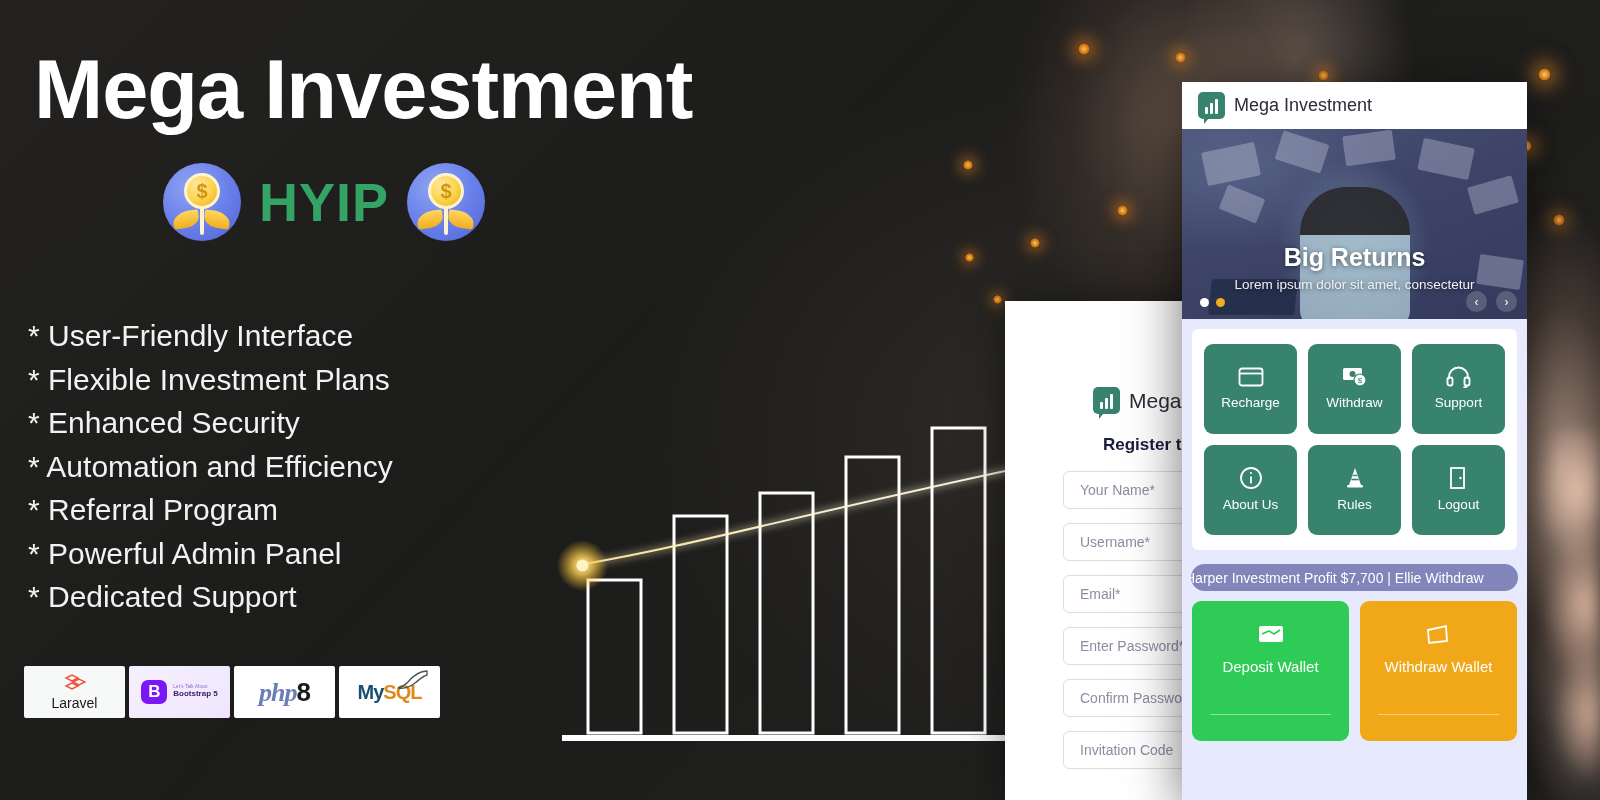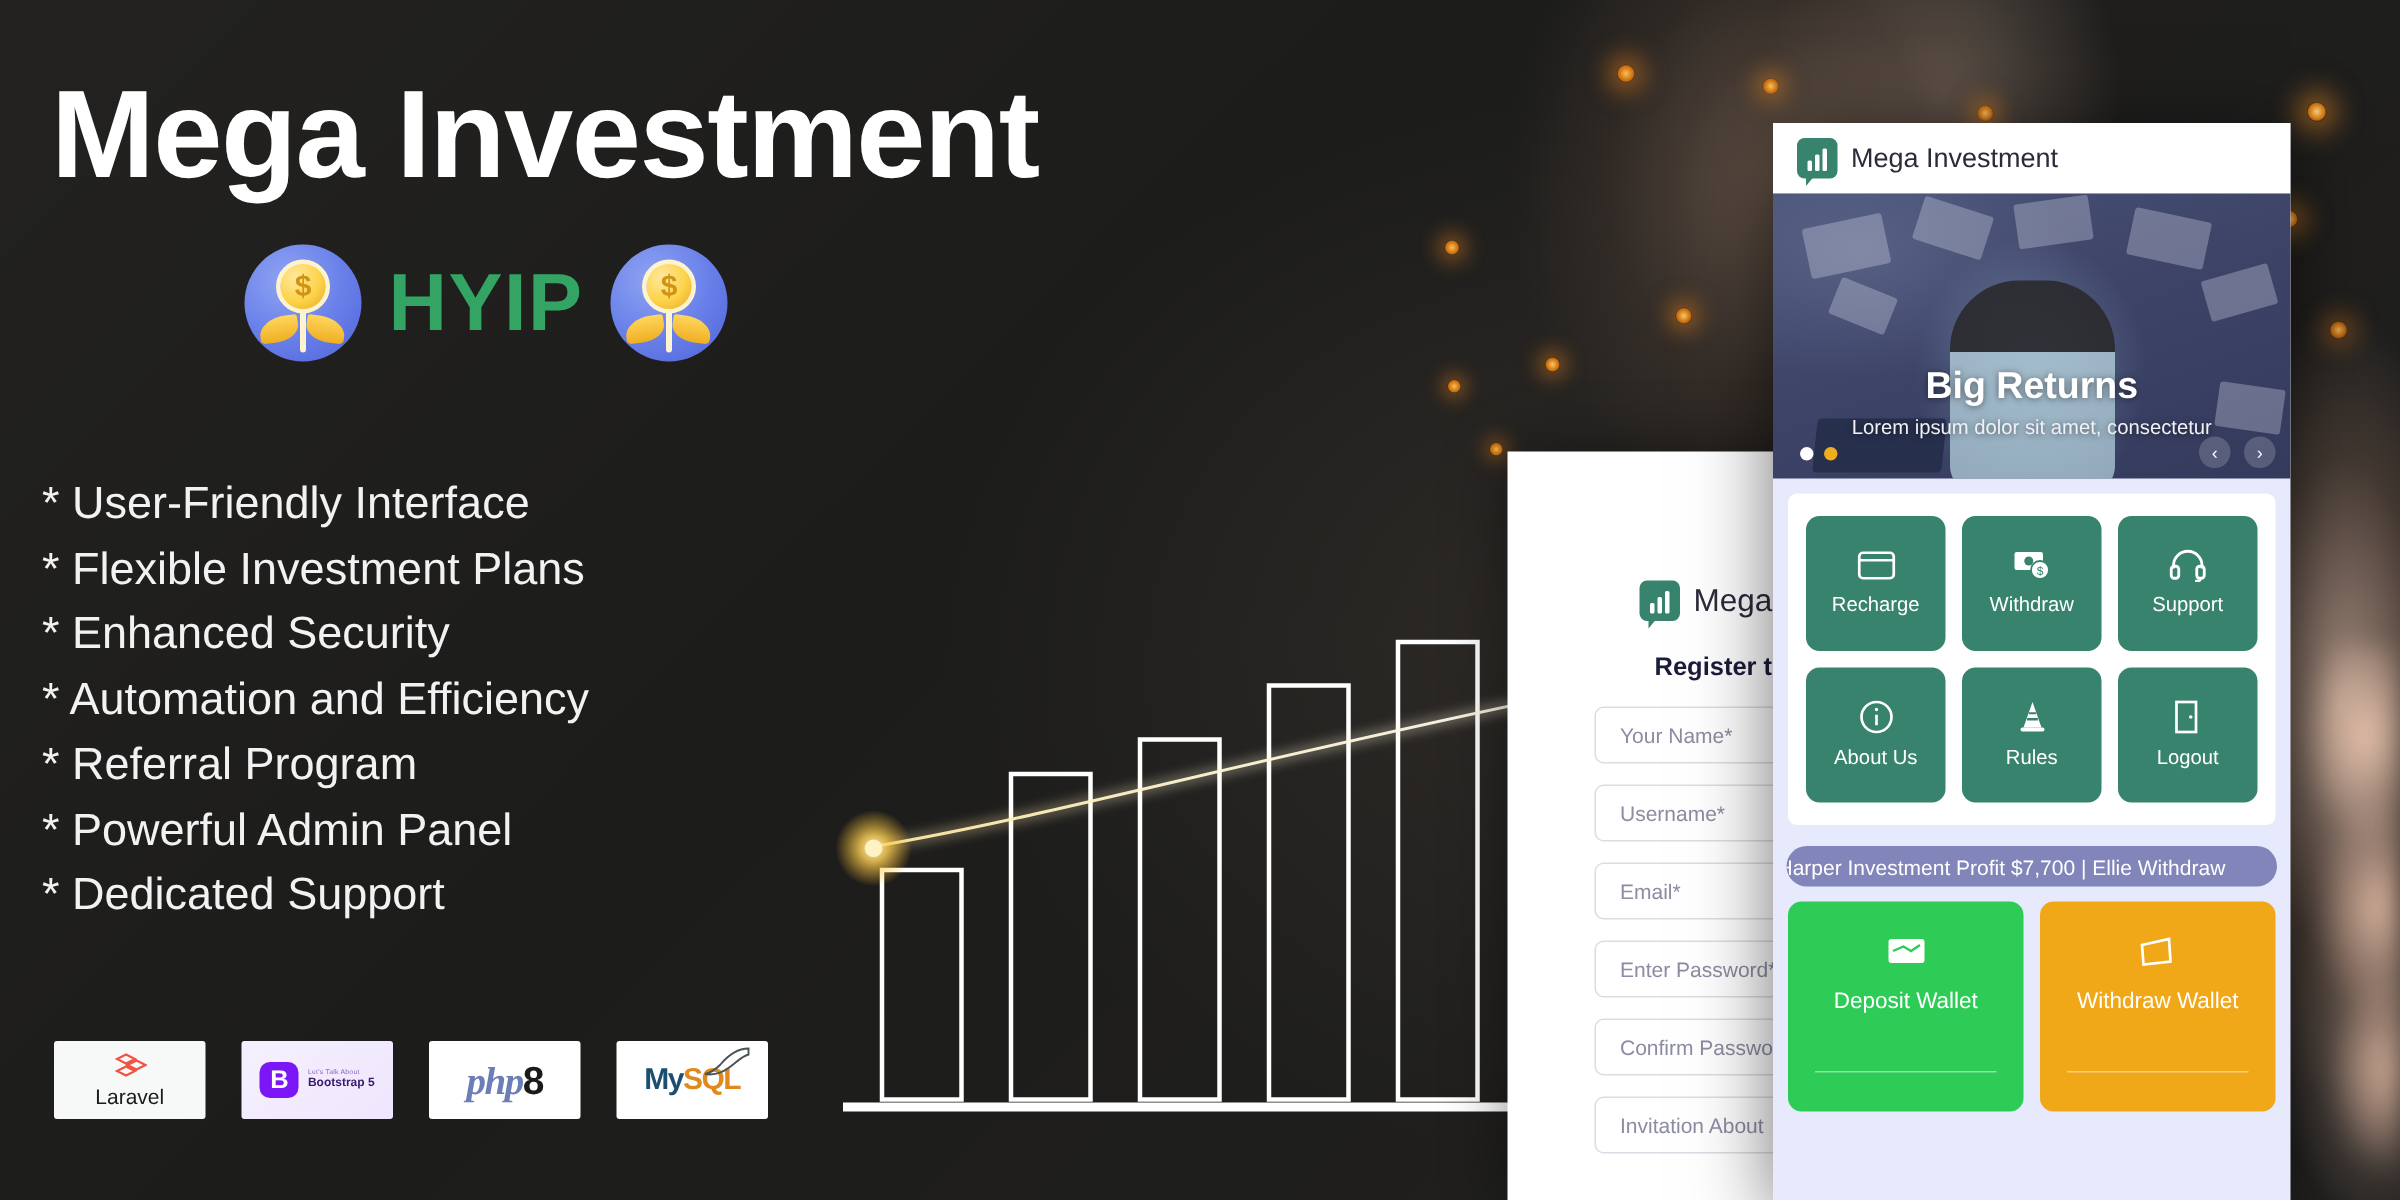--- a/index.html
+++ b/index.html
@@ -75,22 +75,22 @@
     position: absolute; left: 28px; top: 314px;
     list-style: none;
   }
   .features li {
     font-size: 30px; color: #f2f2f2; line-height: 43.5px;
     white-space: nowrap; font-weight: 400;
   }
 
   
   .tech-badges {
-    position: absolute; left: 24px; top: 694px;
-    display: flex; gap: 24px; margin-left: 12px;
+    position: absolute; left: 24px; top: 666px;
+    display: flex; gap: 4px;
   }
   .badge {
     width: 101px; height: 52px; border-radius: 2px;
     display: flex; align-items: center; justify-content: center;
     overflow: hidden; position: relative;
   }
   .badge.laravel { background: #f7f8f8; flex-direction: column; gap: 1px; }
   .laravel-mark {
     width: 22px; height: 20px; position: relative;
   }
@@ -419,21 +419,21 @@
       <div class="field">
           <span>Email*</span>
         </div>
       <div class="field">
           <span>Enter Password*</span>
         </div>
       <div class="field">
           <span>Confirm Password*</span>
         </div>
       <div class="field">
-          <span>Invitation About</span>
+          <span>Invitation Code</span>
         </div>
     </div>
   </div>
 
   <div class="mobile">
 
     <div class="m-header">
       <span class="logo-bubble">
           <i></i>
           <i></i>

